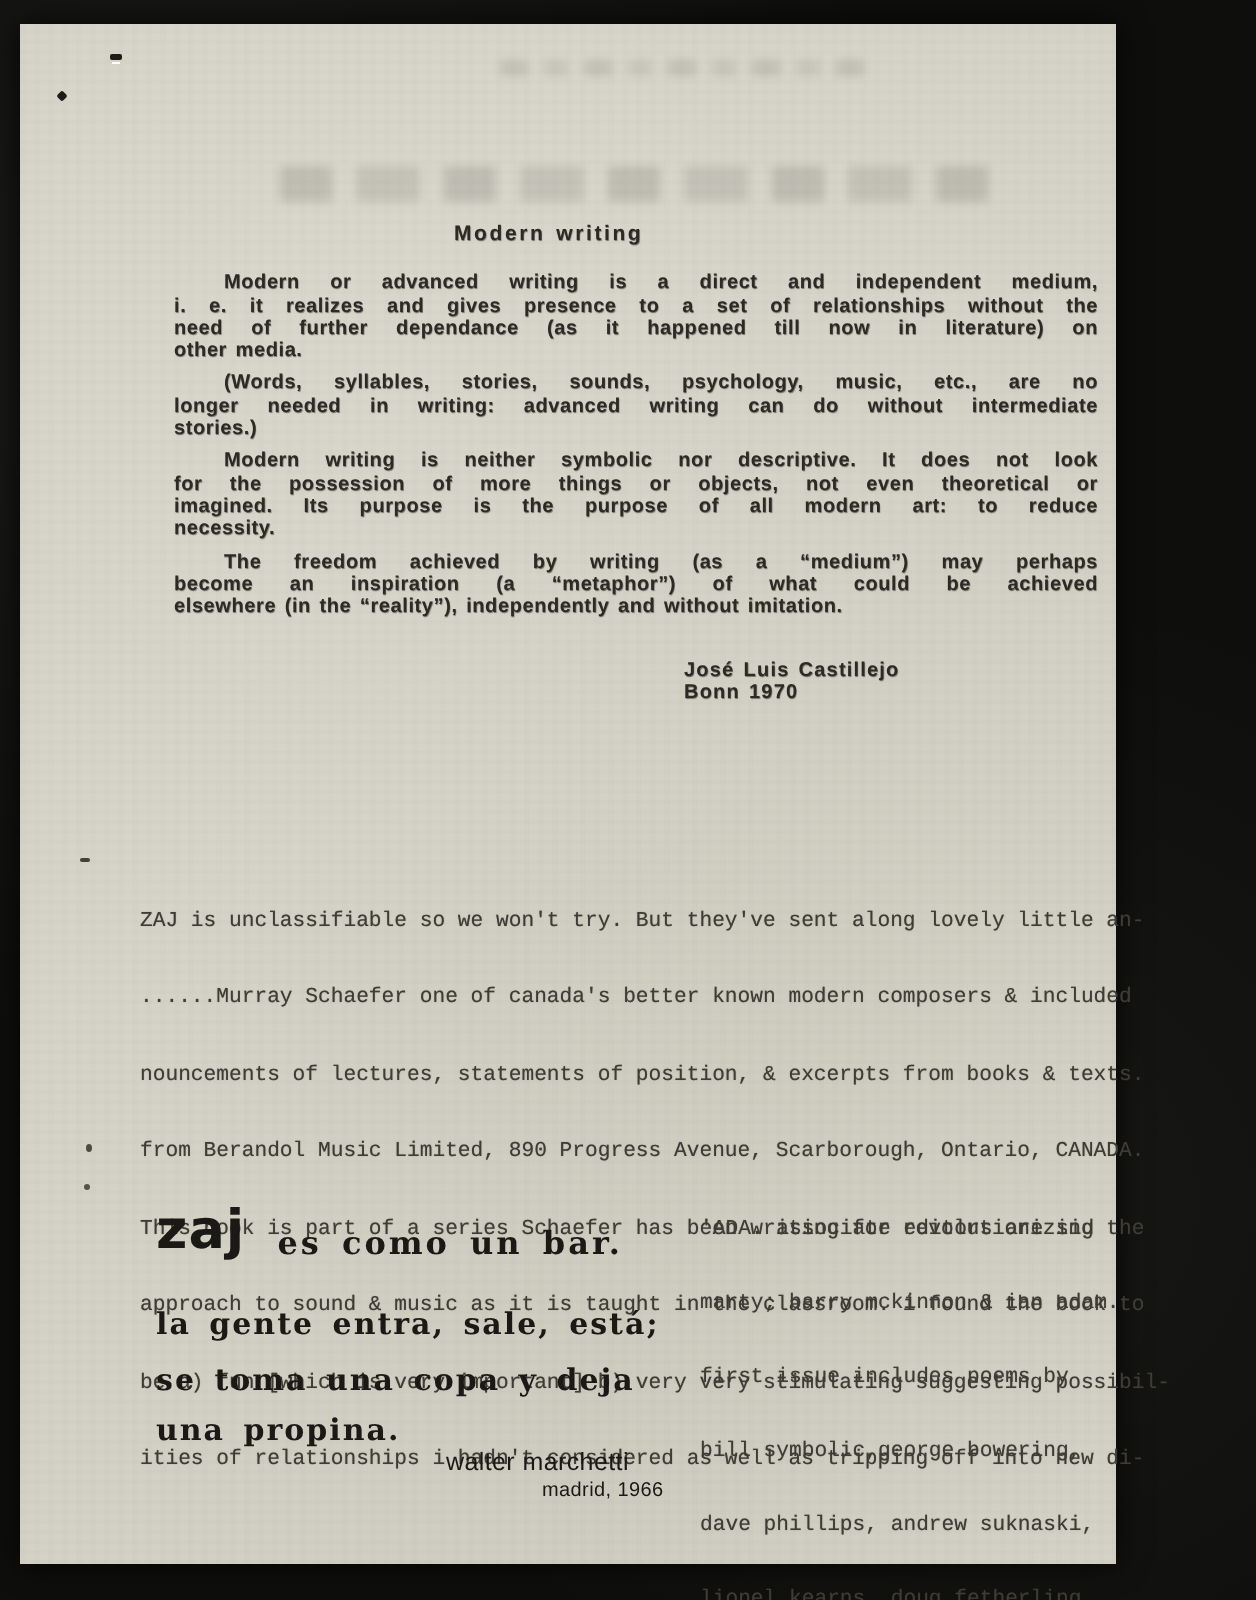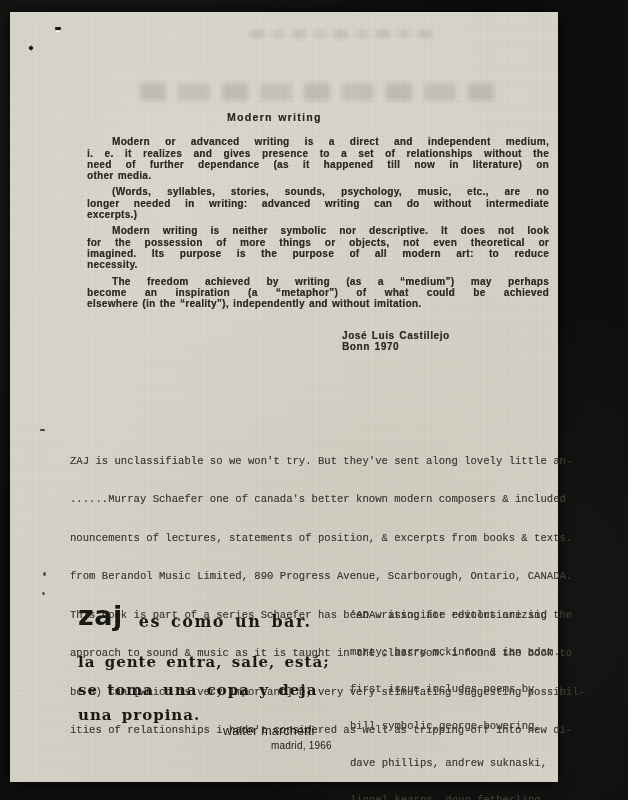--- a/index.html
+++ b/index.html
@@ -92,21 +92,21 @@
     <div class="para">
       <div class="pl ind">Modern or advanced writing is a direct and independent medium,</div>
       <div class="pl">i. e. it realizes and gives presence to a set of relationships without the</div>
       <div class="pl">need of further dependance (as it happened till now in literature) on</div>
       <div class="pl end">other media.</div>
     </div>
 
     <div class="para">
       <div class="pl ind">(Words, syllables, stories, sounds, psychology, music, etc., are no</div>
       <div class="pl">longer needed in writing: advanced writing can do without intermediate</div>
-      <div class="pl end">excerpts.)</div>
+      <div class="pl end">stories.)</div>
     </div>
 
     <div class="para">
       <div class="pl ind">Modern writing is neither symbolic nor descriptive. It does not look</div>
       <div class="pl">for the possession of more things or objects, not even theoretical or</div>
       <div class="pl">imagined. Its purpose is the purpose of all modern art: to reduce</div>
       <div class="pl end">necessity.</div>
     </div>
 
     <div class="para">

